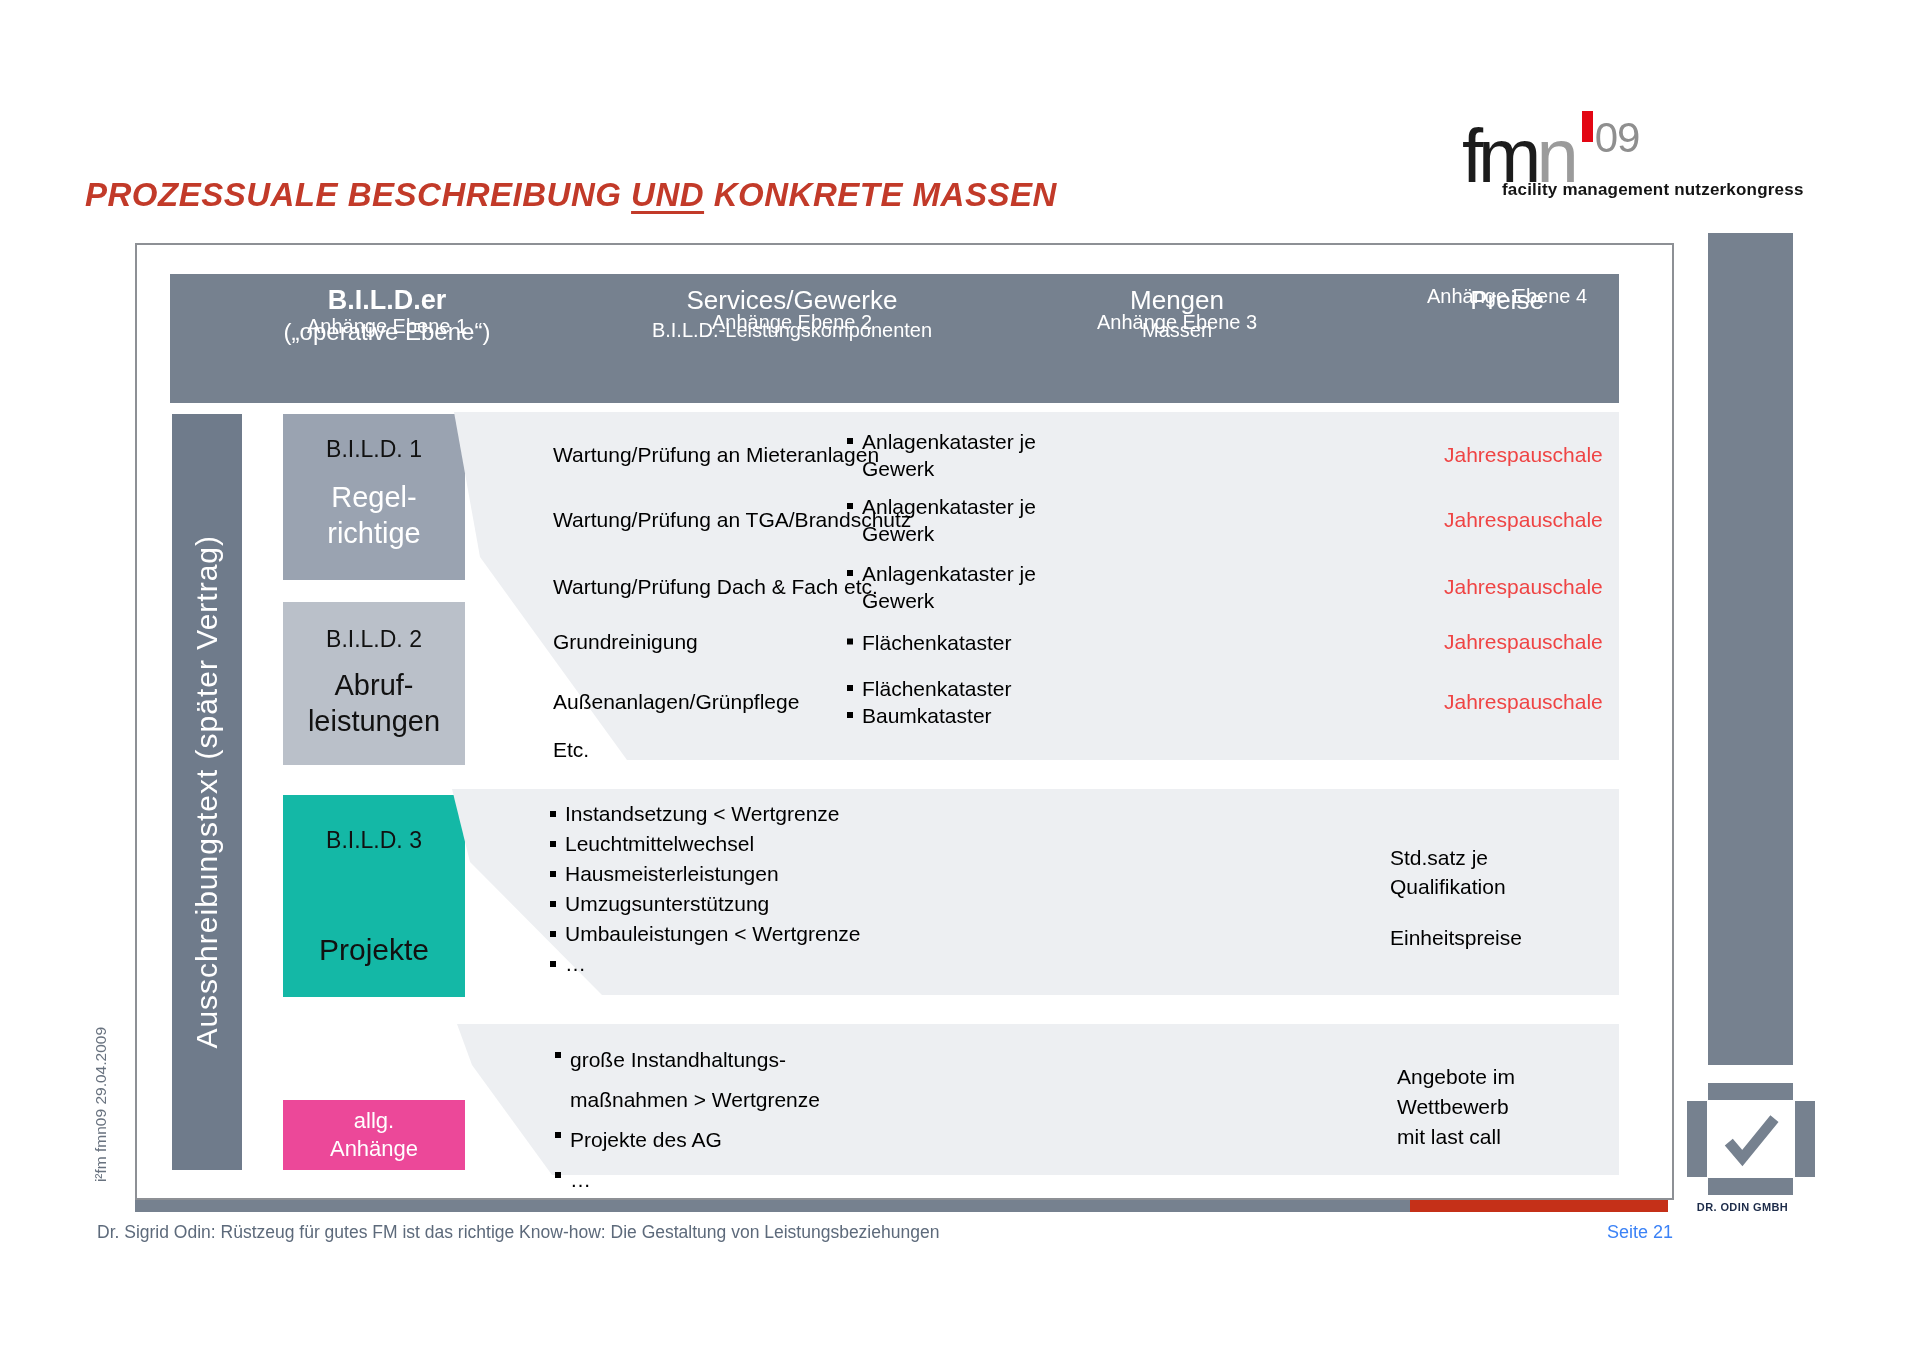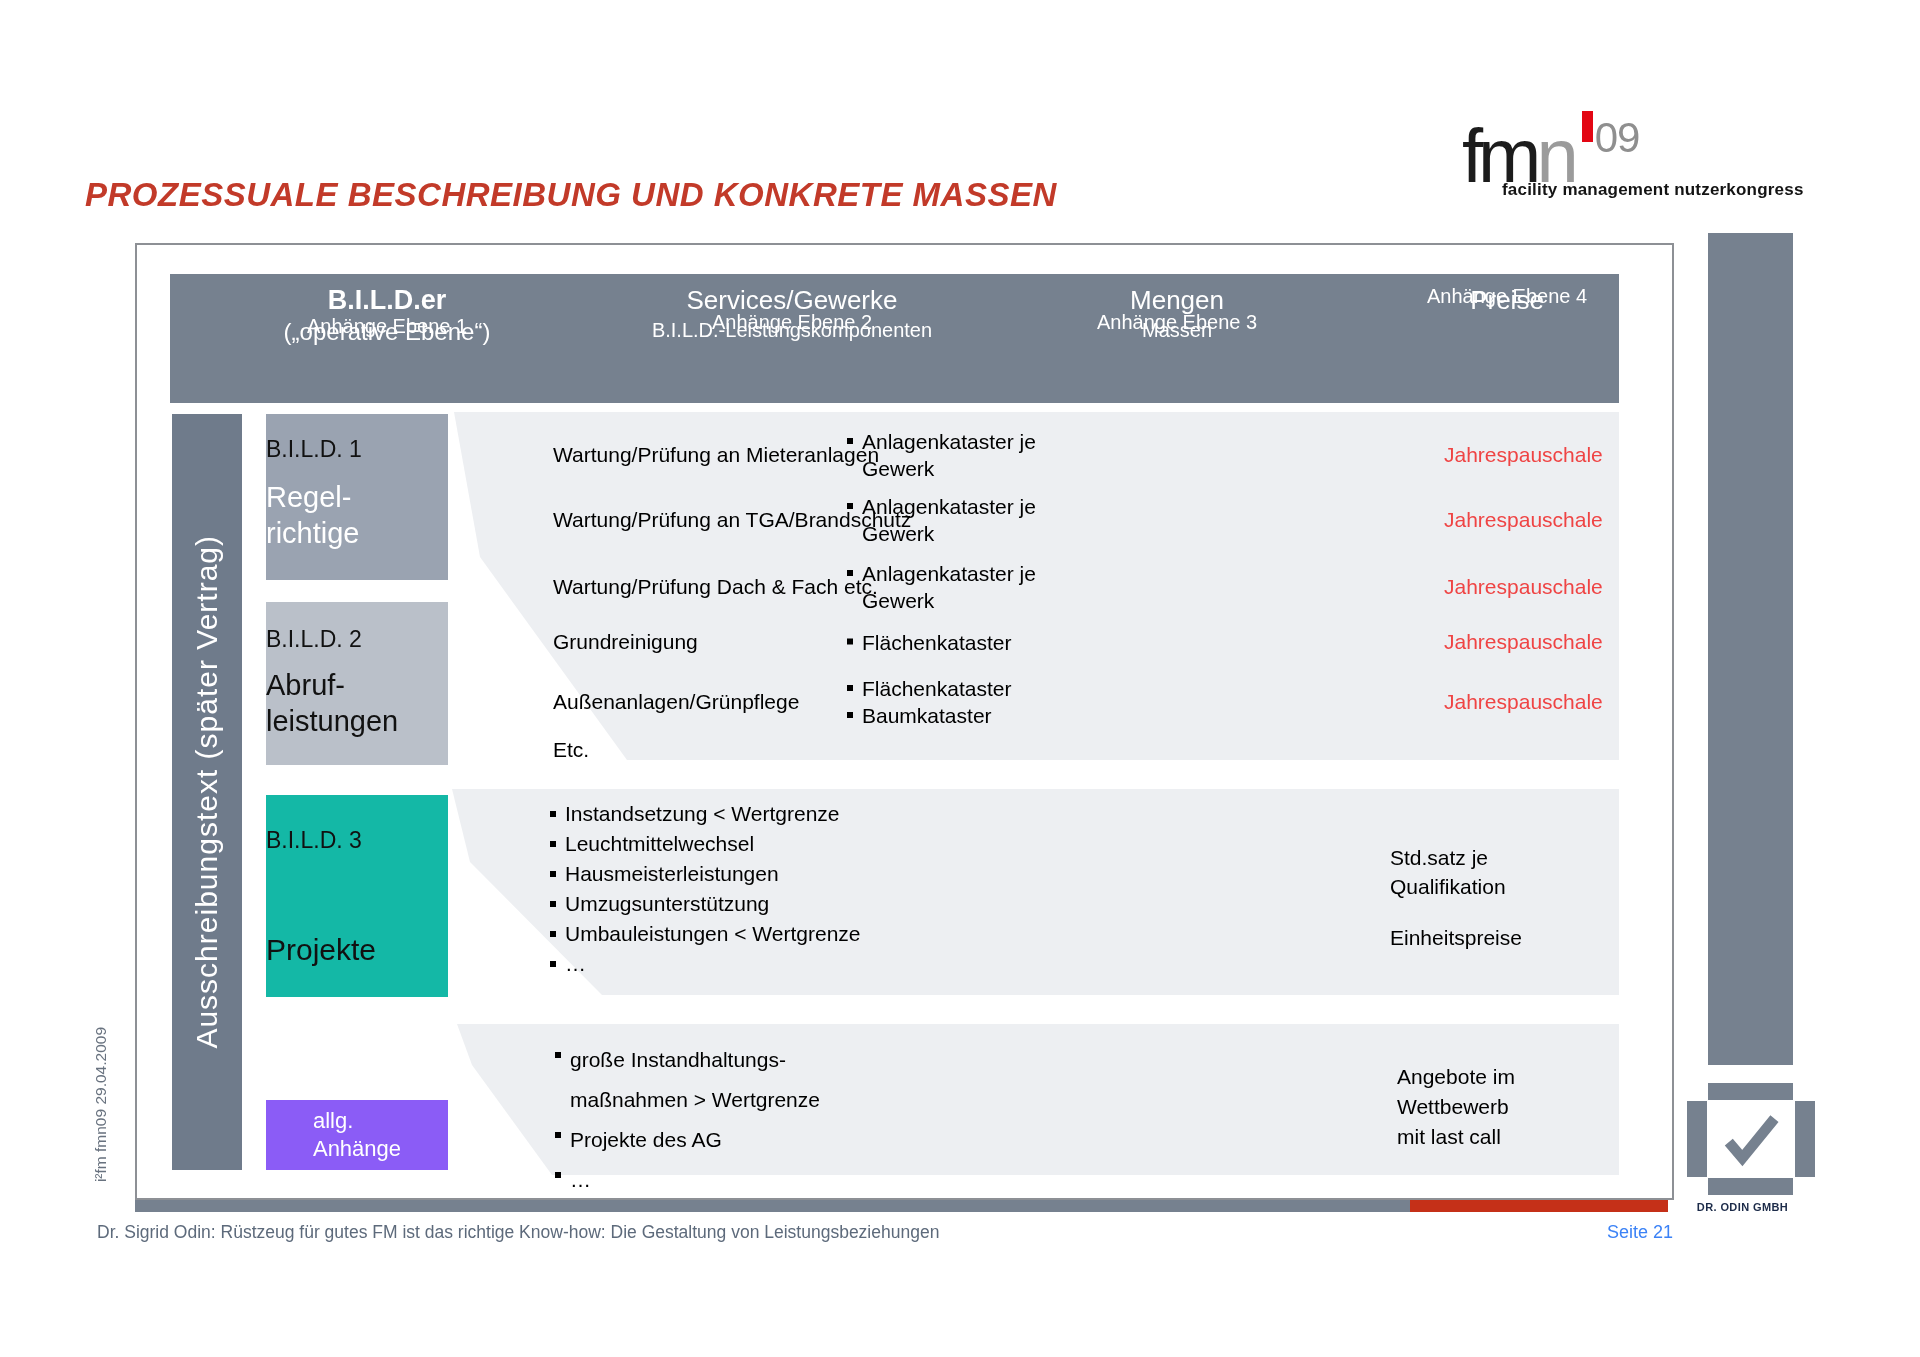--- a/index.html
+++ b/index.html
@@ -2,21 +2,21 @@
 <html><head>
 <meta charset="utf-8">
 <style>
   html,body{margin:0;padding:0;background:#fff;}
   body{font-family:"Liberation Sans","DejaVu Sans",sans-serif;}
   #page{position:relative;width:1920px;height:1357px;background:#ffffff;overflow:hidden;}
 
   
   .title{position:absolute;left:85px;top:176px;font-size:33px;font-weight:bold;font-style:italic;
          color:#c23a29;letter-spacing:.5px;white-space:nowrap;}
-  .title .u{text-decoration-thickness:3px;text-underline-offset:5px;}
+  .title .u{text-decoration:underline;text-decoration-thickness:3px;text-underline-offset:5px;}
 
   
   .fmn{position:absolute;left:1462px;top:100px;white-space:nowrap;}
   .fmn-line{font-size:76px;line-height:76px;font-weight:normal;letter-spacing:-5px;}
   .fmn-fm{color:#1c1c1c;}
   .fmn-n{color:#9b9b9b;}
   .fmn-tick{display:inline-block;width:11px;height:31px;background:#e30613;vertical-align:40px;margin-left:8px;}
   .fmn-09{font-size:42px;color:#8f8f8f;vertical-align:30px;letter-spacing:-1px;margin-left:2px;}
   .fmn-sub{margin:-14px 0 0 40px;font-size:17px;font-weight:bold;color:#141414;letter-spacing:.2px;}
 
@@ -31,33 +31,33 @@
   .hsub-lg{font-size:24px;line-height:30px;}
   .hsub-sm{font-size:20px;line-height:26px;}
   .hanh{position:absolute;bottom:9px;left:0;width:100%;text-align:center;font-size:20px;color:#fff;}
 
   
   .vrail{position:absolute;left:35px;top:169px;width:70px;height:756px;background:#6f7b8b;
          display:flex;align-items:center;justify-content:center;}
   .vrail span{writing-mode:vertical-rl;transform:rotate(180deg);color:#fff;font-size:30px;letter-spacing:1px;white-space:nowrap;}
 
   
-  .bbox{position:absolute;left:129px;width:182px;}
+  .bbox{position:absolute;left:146px;width:182px;text-align:center;}
   .bbox .bid{font-size:23px;color:#111;}
   .bbox .blabel{font-size:29px;line-height:36px;white-space:pre-line;}
   .bbox1{top:169px;height:166px;background:#9aa3b1;}
   .bbox1 .bid{margin-top:22px;}
   .bbox1 .blabel{color:#fff;margin-top:16px;}
   .bbox2{top:357px;height:163px;background:#bac0c9;}
   .bbox2 .bid{margin-top:24px;}
   .bbox2 .blabel{color:#111;margin-top:14px;}
   .bbox3{top:550px;height:202px;background:#14b8a6;}
   .bbox3 .bid{margin-top:32px;}
   .bbox3 .blabel{color:#111;margin-top:78px;font-size:30px;}
-  .bbox4{top:855px;height:70px;background:#8b5cf6;display:flex;align-items:center;justify-content:center;}
+  .bbox4{top:855px;height:70px;background:#ec4899;display:flex;align-items:center;justify-content:center;}
   .bbox4 .blabel{color:#fff;font-size:22px;line-height:28px;}
 
   
   .cblock{position:absolute;left:315px;width:1167px;background:#edeff2;}
   .cb1{top:167px;height:348px;clip-path:polygon(2px 0px,100% 0px,100% 100%,175px 100%,28px 145px);}
   .cb2{top:544px;height:206px;clip-path:polygon(0px 0px,100% 0px,100% 100%,150px 100%,18px 73px);}
   .cb3{top:779px;height:151px;clip-path:polygon(5px 0px,100% 0px,100% 100%,100px 100%,20px 41px);}
 
   
   .svc{position:absolute;left:416px;transform:translateY(-50%);font-size:21px;color:#000;white-space:nowrap;}

